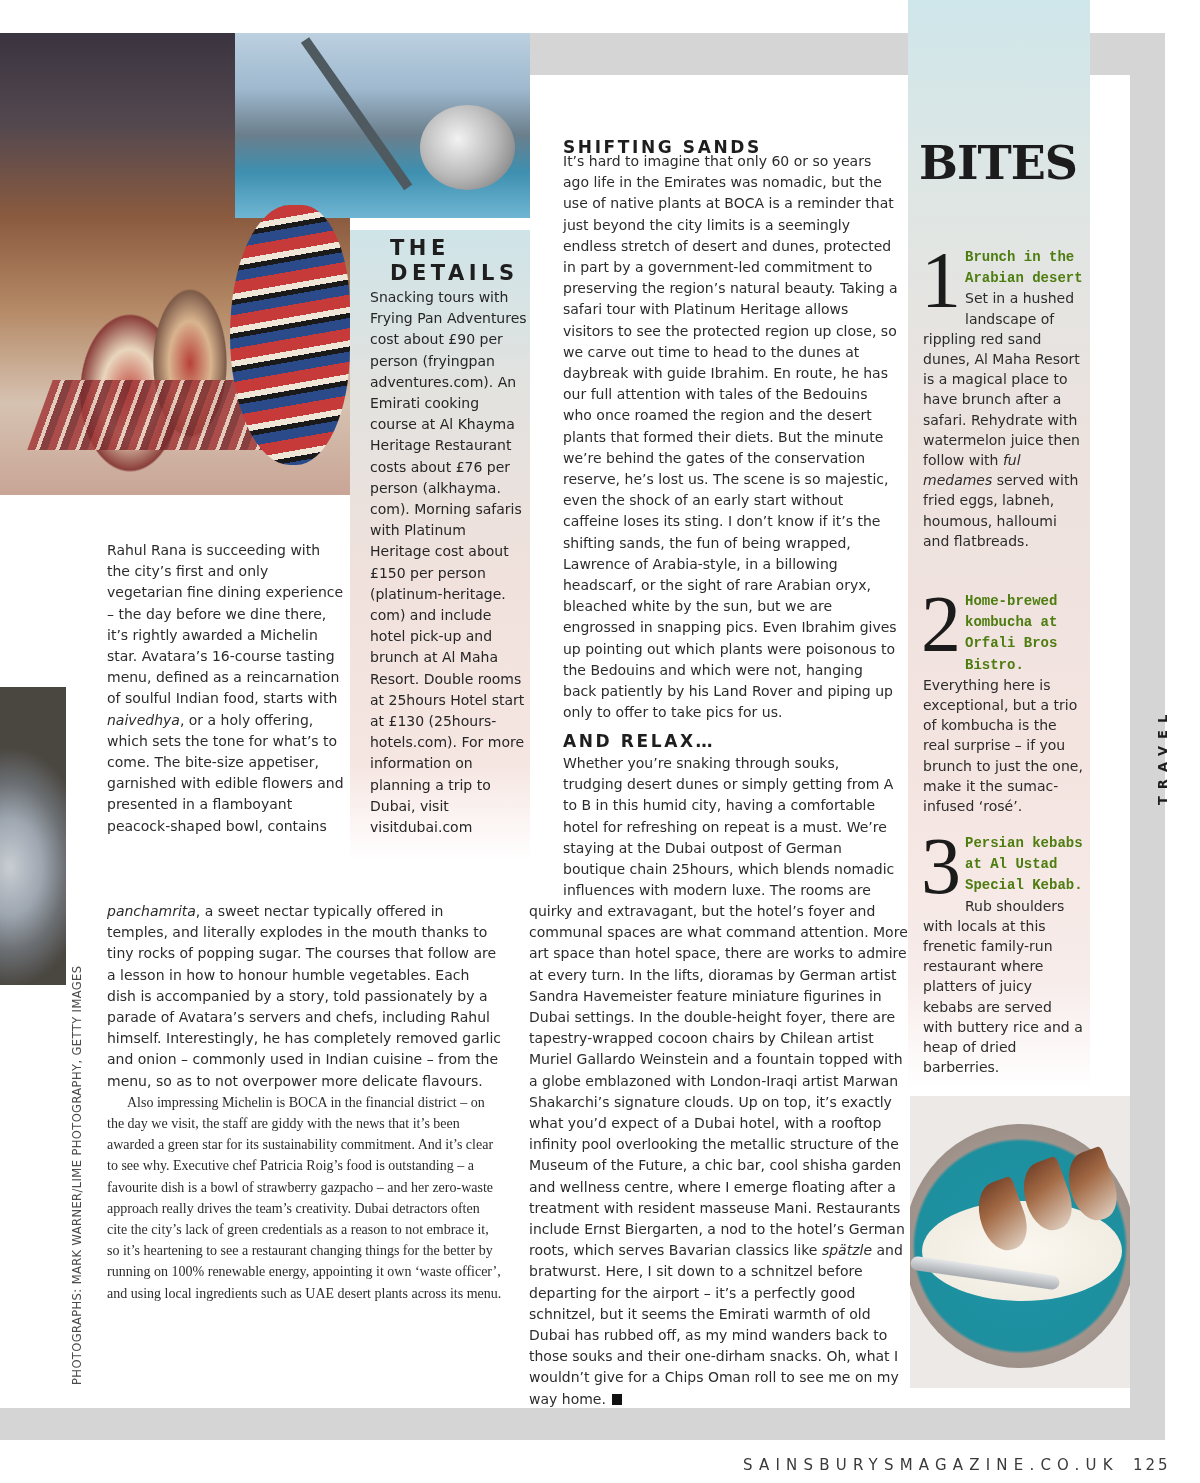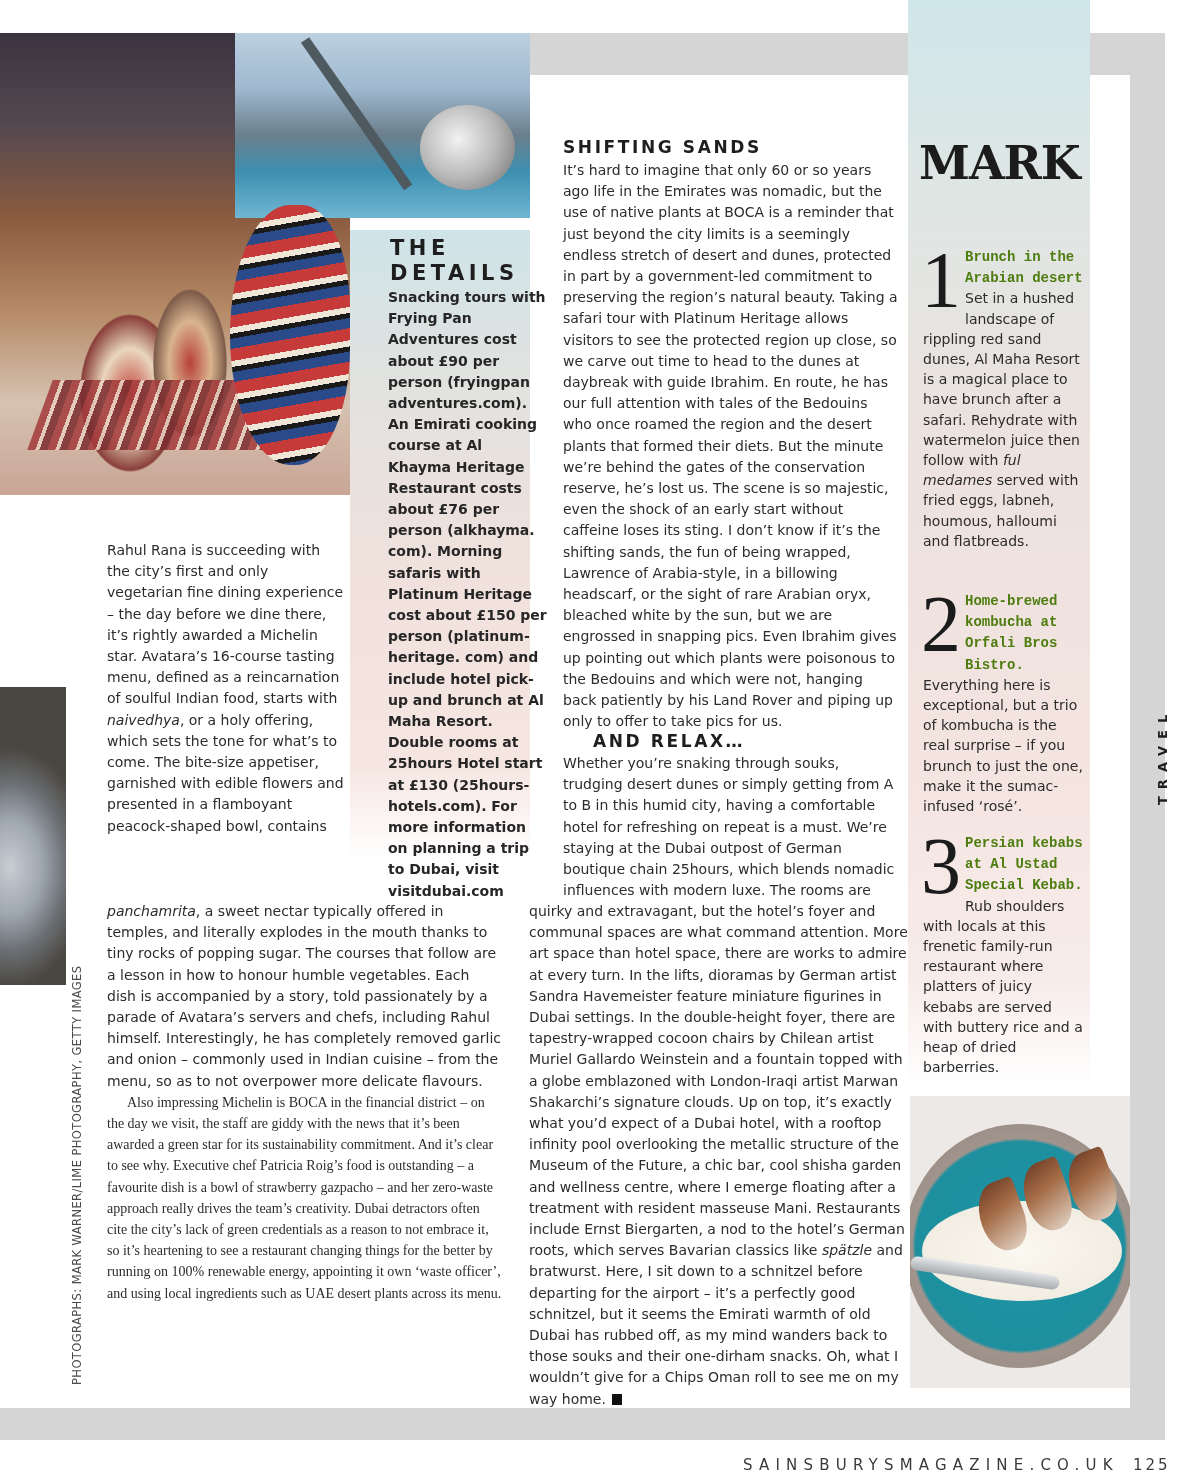--- a/index.html
+++ b/index.html
@@ -38,31 +38,31 @@
      background:radial-gradient(circle at 50% 50%, #1f96a6 0%, #1d8f9f 62%, #a0948c 64%, #8f827a 100%); }
   .food-cream { left:12px; top:105px; width:200px; height:100px; border-radius:50%;
      background:radial-gradient(ellipse at 50% 50%, #fbf8f1 0%, #f2ede2 70%, #e9e2d4 100%); }
   .food-dumpling { width:44px; height:70px; background:linear-gradient(160deg,#6b3a24 0%, #a36a45 40%, #e4d6c8 100%); border-radius:60% 10% 50% 50%; transform:rotate(-20deg); }
   .food-spoon { left:0; top:170px; width:150px; height:14px; border-radius:8px; background:linear-gradient(180deg,#e4e6e8,#a8acb0); transform:rotate(8deg); }
 
   
   .details { left:350px; top:230px; width:180px; height:630px;
      background:linear-gradient(180deg,#cfe4e8 0%, #e2e2df 25%, #f0e1dc 55%, #f6e6e2 85%, #ffffff 100%); }
   .details-title { left:390px; top:236px; width:160px; font-weight:bold; font-size:21px; letter-spacing:4.5px; line-height:25px; color:#1e1e1e; }
-  .details-body { left:370px; top:287px; width:160px; font-weight:bold; font-size:14px; line-height:21.2px; color:#262626;margin-left:18px; }
+  .details-body { left:370px; top:287px; width:160px; font-weight:normal; font-size:14px; line-height:21.2px; color:#262626; }
 
   
   .txt { font-size:14px; line-height:21.2px; color:#2c2c2c; }
   .col-left-narrow { left:107px; top:540px; width:240px; }
   .col-left-wide { left:107px; top:901px; width:395px; }
   .indent { text-indent:20px;font-family:Liberation Serif, serif; }
   .head { font-weight:bold; font-size:17px; letter-spacing:2.6px; color:#1e1e1e; }
   .h-shifting { left:563px; top:137px; }
-  .shifting-body { left:563px; top:160px; width:335px; }
-  .h-relax { left:593px; top:731px; }
+  .shifting-body { left:563px; top:151px; width:335px; }
+  .h-relax { left:563px; top:731px; }
   .relax-body-a { left:563px; top:753px; width:335px; }
   .relax-body-b { left:510px; top:901px; width:385px;margin-left:19px; }
   .end-mark { display:inline-block; width:10px; height:11px; background:#111; margin-left:6px; vertical-align:-1px; }
 
   
   .bites-title { left:919px; top:140px; width:180px; font-family:"DejaVu Serif", serif; font-weight:bold; font-size:46px; line-height:46px; letter-spacing:-1px; color:#1c1c1c; }
   .bite { left:923px; width:160px; font-size:14px; line-height:20.2px; color:#2c2c2c; }
   .bite-num { float:left; font-family:"Liberation Serif", serif; font-size:80px; line-height:60px; margin:4px 4px 0 -2px; color:#1b1b1b; }
   .bite-head { font-weight:bold; color:#4d7c0f;font-family:Liberation Mono, monospace; }
   .bite1 { top:246px; }
@@ -117,21 +117,21 @@
 </div>
 
 <div class="abs head h-shifting">SHIFTING SANDS</div>
 <div class="abs txt shifting-body">It’s hard to imagine that only 60 or so years ago life in the Emirates was nomadic, but the use of native plants at BOCA is a reminder that just beyond the city limits is a seemingly endless stretch of desert and dunes, protected in part by a government-led commitment to preserving the region’s natural beauty. Taking a safari tour with Platinum Heritage allows visitors to see the protected region up close, so we carve out time to head to the dunes at daybreak with guide Ibrahim. En route, he has our full attention with tales of the Bedouins who once roamed the region and the desert plants that formed their diets. But the minute we’re behind the gates of the conservation reserve, he’s lost us. The scene is so majestic, even the shock of an early start without caffeine loses its sting. I don’t know if it’s the shifting sands, the fun of being wrapped, Lawrence of Arabia-style, in a billowing headscarf, or the sight of rare Arabian oryx, bleached white by the sun, but we are engrossed in snapping pics. Even Ibrahim gives up pointing out which plants were poisonous to the Bedouins and which were not, hanging back patiently by his Land Rover and piping up only to offer to take pics for us.</div>
 
 <div class="abs head h-relax">AND RELAX…</div>
 <div class="abs txt relax-body-a">Whether you’re snaking through souks, trudging desert dunes or simply getting from A to B in this humid city, having a comfortable hotel for refreshing on repeat is a must. We’re staying at the Dubai outpost of German boutique chain 25hours, which blends nomadic influences with modern luxe. The rooms are</div>
 <div class="abs txt relax-body-b"><span>quirky and extravagant, but the hotel’s foyer and communal spaces are what command attention. More art space than hotel space, there are works to admire at every turn. In the lifts, dioramas by German artist Sandra Havemeister feature miniature figurines in Dubai settings. In the double-height foyer, there are tapestry-wrapped cocoon chairs by Chilean artist Muriel Gallardo Weinstein and a fountain topped with a globe emblazoned with London-Iraqi artist Marwan Shakarchi’s signature clouds. Up on top, it’s exactly what you’d expect of a Dubai hotel, with a rooftop infinity pool overlooking the metallic structure of the Museum of the Future, a chic bar, cool shisha garden and wellness centre, where I emerge floating after a treatment with resident masseuse Mani. Restaurants include Ernst Biergarten, a nod to the hotel’s German roots, which serves Bavarian classics like </span><em>spätzle</em><span> and bratwurst. Here, I sit down to a schnitzel before departing for the airport – it’s a perfectly good schnitzel, but it seems the Emirati warmth of old Dubai has rubbed off, as my mind wanders back to those souks and their one-dirham snacks. Oh, what I wouldn’t give for a Chips Oman roll to see me on my way home.</span><span class="end-mark"></span></div>
 
 <div class="abs bites-title">
-  <div>MARK</div>
+  <div>BITES</div>
 </div>
 
 <div class="abs bite bite1">
   <span class="bite-num">1</span>
   <span class="bite-head">Brunch in the Arabian desert</span>
   <span>Set in a hushed landscape of rippling red sand dunes, Al Maha Resort is a magical place to have brunch after a safari. Rehydrate with watermelon juice then follow with </span><em>ful medames</em><span> served with fried eggs, labneh, houmous, halloumi and flatbreads.</span>
 </div>
 
 <div class="abs bite bite2">
   <span class="bite-num">2</span>

